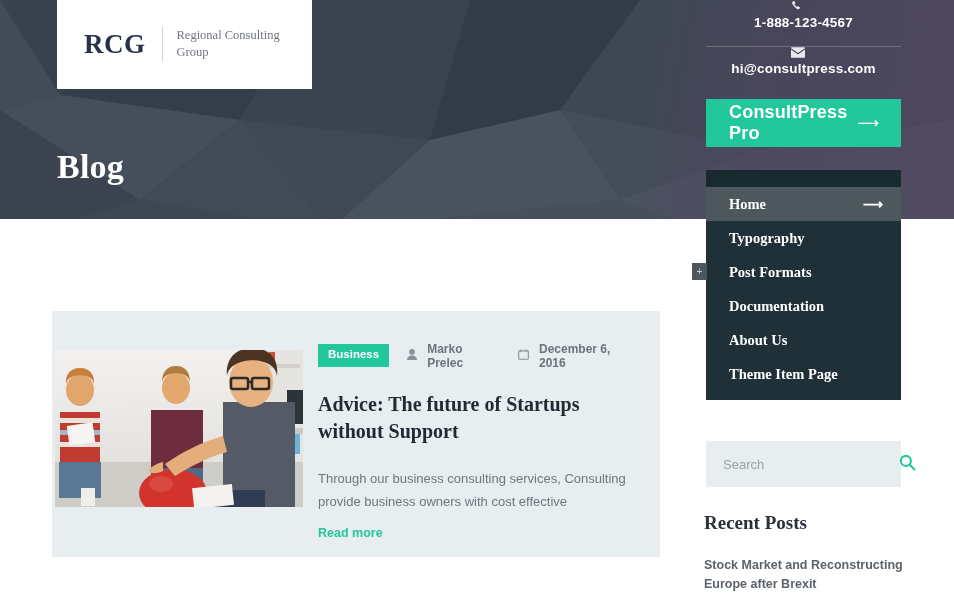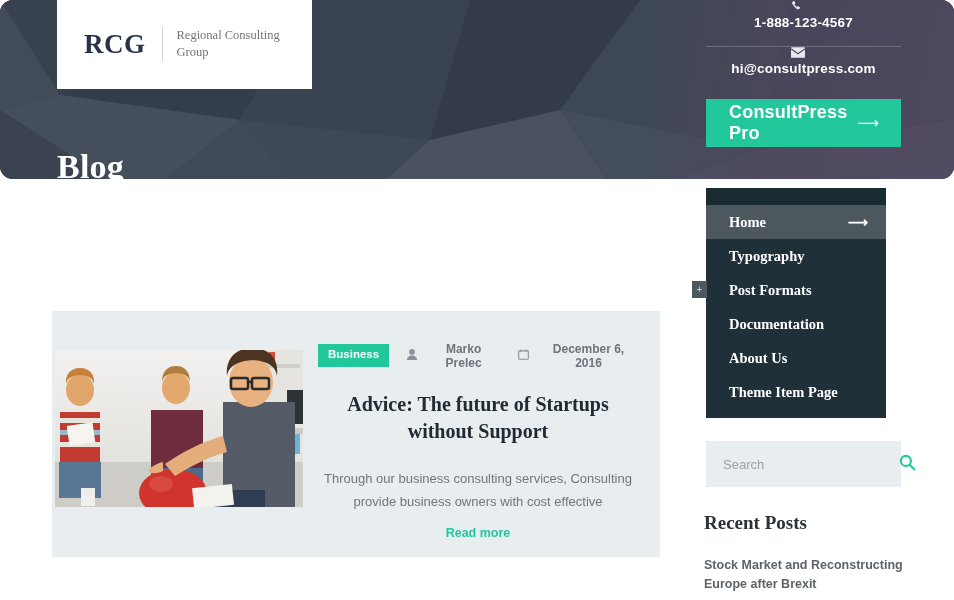--- a/index.html
+++ b/index.html
@@ -7,24 +7,23 @@
     width: 954px; height: 600px;
     overflow: hidden;
     font-family: "Liberation Sans", sans-serif;
     background: #ffffff;
   }
 
   #page { position: relative; width: 954px; height: 600px; overflow: hidden; }
 
   
   .hero {
-    position: absolute; left: 0; top: 0; width: 954px; height: 179px;
+    position: absolute; left: 0; top: 0; width: 954px; height: 219px;
     background: #ec4899;
     overflow: hidden;
-    border-radius: 13px;
   }
   .poly { position: absolute; left: 0; top: 0; width: 954px; height: 241px; }
   .hero-overlay-right {
     position: absolute; right: 0; top: 0; width: 300px; height: 241px;
     background: linear-gradient(100deg, rgba(70,63,86,0.0) 0%, rgba(78,70,94,0.75) 40%, rgba(82,74,98,0.85) 100%);
     pointer-events: none;
   }
 
   
   .logo-box {
@@ -78,22 +77,22 @@
     background: #22c79c;
     display: flex; align-items: center; justify-content: space-between;
     padding: 0 22px 0 23px;
     cursor: pointer;
   }
   .cta-label { color: #ffffff; font-size: 18px; font-weight: bold; letter-spacing: 0.2px; }
   .cta-arrow { color: #ffffff; font-size: 15px; }
 
   
   .nav {
-    position: absolute; left: 706px; top: 188px;
-    width: 180px; height: 230px;
+    position: absolute; left: 706px; top: 170px;
+    width: 195px; height: 230px;
     background: #1f3038;
     z-index: 5;
   }
   .nav-top-strip { height: 17px; background: #1a2a31; }
   .nav-item {
     position: relative;
     height: 34px; display: flex; align-items: center;
     padding-left: 23px; padding-right: 18px;
     color: #ffffff;
     font-family: "Liberation Serif", serif;
@@ -139,21 +138,20 @@
     position: absolute; left: 704px; top: 556px; width: 200px;
     font-size: 12.5px; font-weight: bold; color: #5c636b;
     line-height: 1.55; cursor: pointer;
   }
 
   
   .post-card {
     position: absolute; left: 52px; top: 311px;
     width: 608px; height: 246px;
     background: #e8edf0;
-    text-align: center;
   }
   .post-thumb {
     position: absolute; left: 3px; top: 39px;
     width: 248px; height: 157px;
     overflow: hidden;
     background: #cfd5d8;
   }
   .post-thumb svg { display: block; }
 
   .post-body { position: absolute; left: 266px; top: 33px; width: 320px; }

